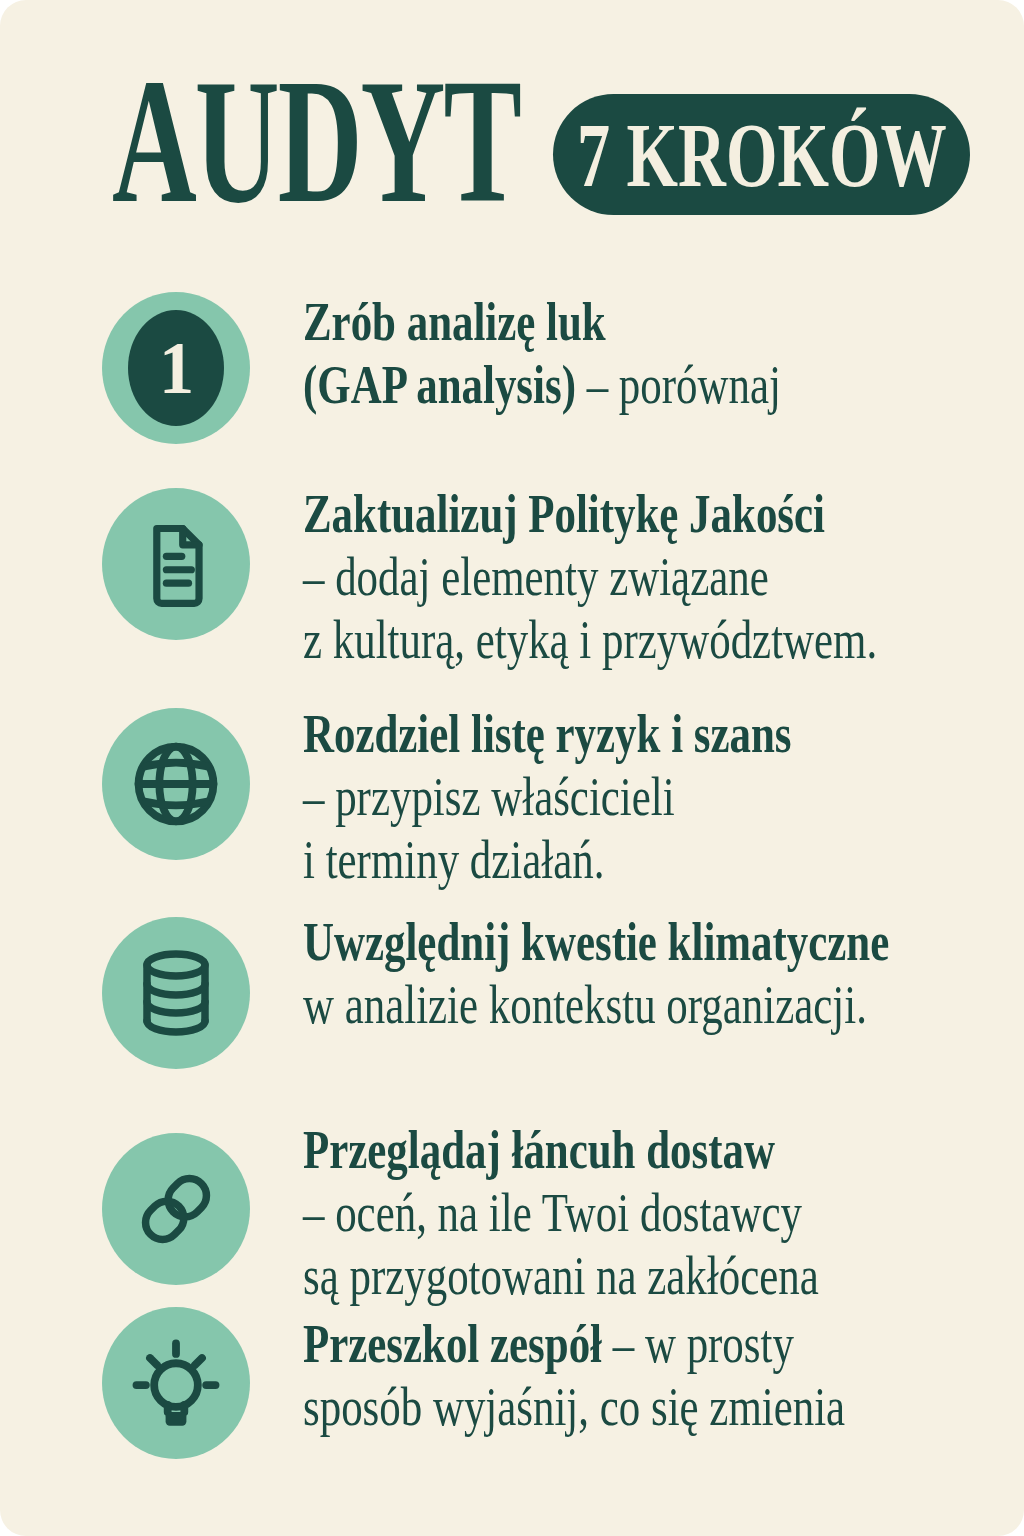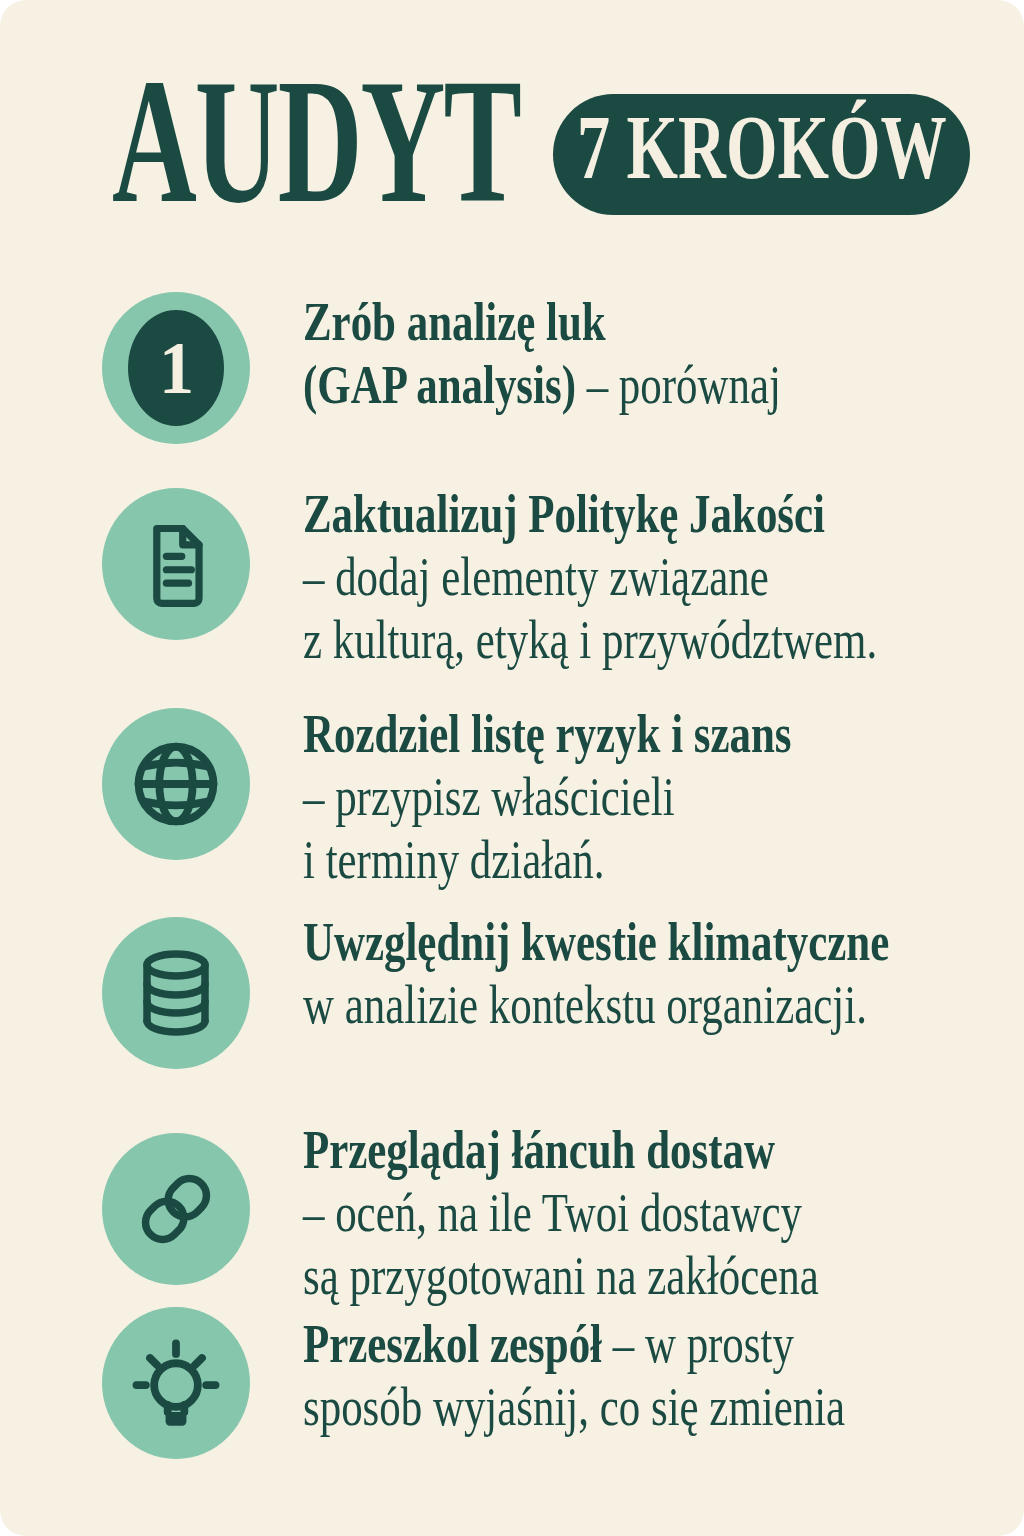--- a/index.html
+++ b/index.html
@@ -16,21 +16,21 @@
   .title{
     position:absolute;left:112px;top:52px;
     font-size:178px;font-weight:bold;line-height:1;
     letter-spacing:-3px;white-space:nowrap;
     transform:scaleX(.66);transform-origin:0 0;
     color:var(--ink,#1B4A42);
   }
   .badge{
     position:absolute;left:553px;top:94px;width:417px;height:121px;
     background:var(--ink,#1B4A42);border-radius:62px;
-    display:flex;justify-content:center;
+    display:flex;align-items:center;justify-content:center;
   }
   .badge-label{
     font-size:92px;font-weight:bold;color:var(--cream,#F4EFE0);
     white-space:nowrap;letter-spacing:0;
     transform:scaleX(.72);transform-origin:50% 50%;
   }
   
   .bubble{
     position:absolute;left:102px;width:148px;height:152px;border-radius:50%;
     background:var(--circle,#85C6AC);

